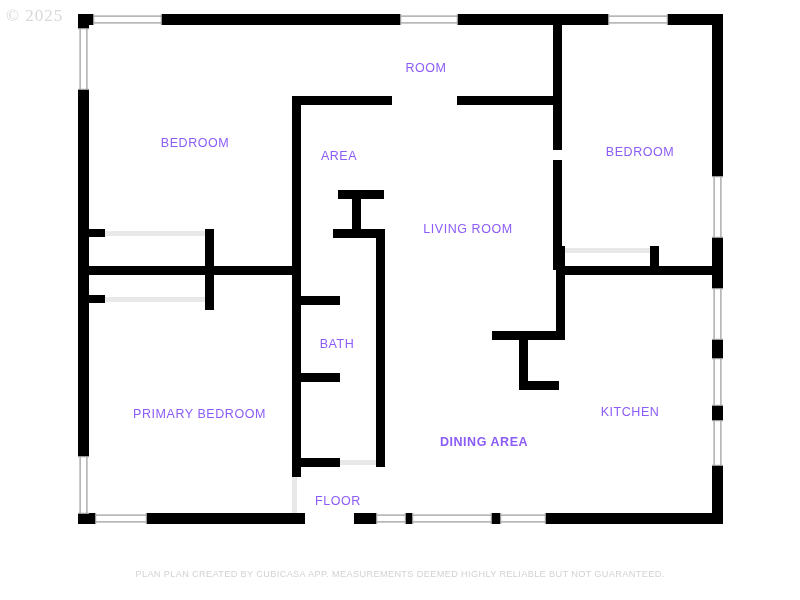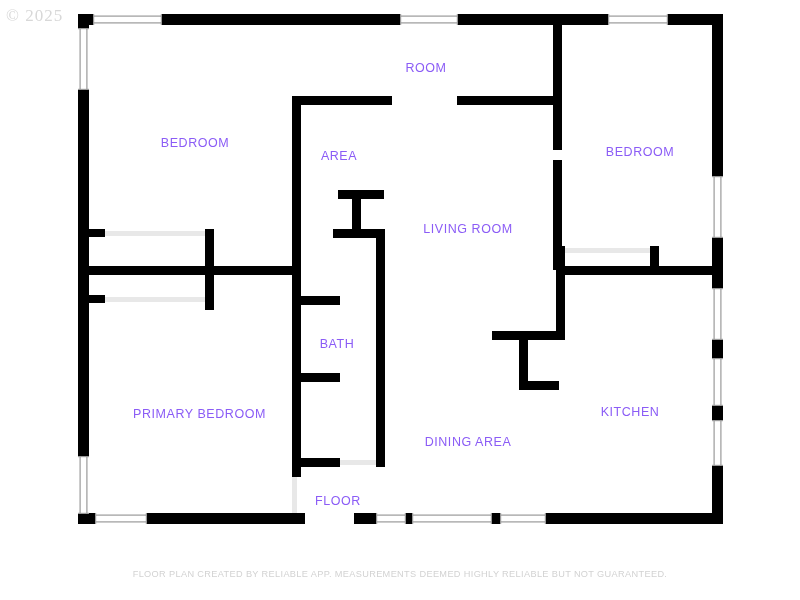--- a/index.html
+++ b/index.html
@@ -171,18 +171,18 @@
 
   <div id="labels">
       <div class="rlabel" style="left: 195px; top: 143px;">BEDROOM</div>
       <div class="rlabel" style="left: 426px; top: 68px;">ROOM</div>
       <div class="rlabel" style="left: 640px; top: 152px;">BEDROOM</div>
       <div class="rlabel" style="left: 339px; top: 156px;">AREA</div>
       <div class="rlabel" style="left: 468px; top: 229px;">LIVING ROOM</div>
       <div class="rlabel" style="left: 337px; top: 344px; text-align: center;">BATH</div>
       <div class="rlabel" style="left: 194px; top: 414px; padding-left: 11px;">PRIMARY BEDROOM</div>
       <div class="rlabel" style="left: 630px; top: 412px;">KITCHEN</div>
-      <div class="rlabel" style="left: 468px; top: 442px;">DINING AREA</div>
+      <div class="rlabel" style="left: 484px; top: 442px; font-weight: bold;">DINING AREA</div>
       <div class="rlabel" style="left: 338px; top: 501px;">FLOOR</div>
     </div>
 
-  <div class="footer">FLOOR PLAN CREATED BY RELIABLE APP. MEASUREMENTS DEEMED HIGHLY RELIABLE BUT NOT GUARANTEED.</div>
+  <div class="footer">PLAN PLAN CREATED BY CUBICASA APP. MEASUREMENTS DEEMED HIGHLY RELIABLE BUT NOT GUARANTEED.</div>
 </div>
 
 </body></html>

